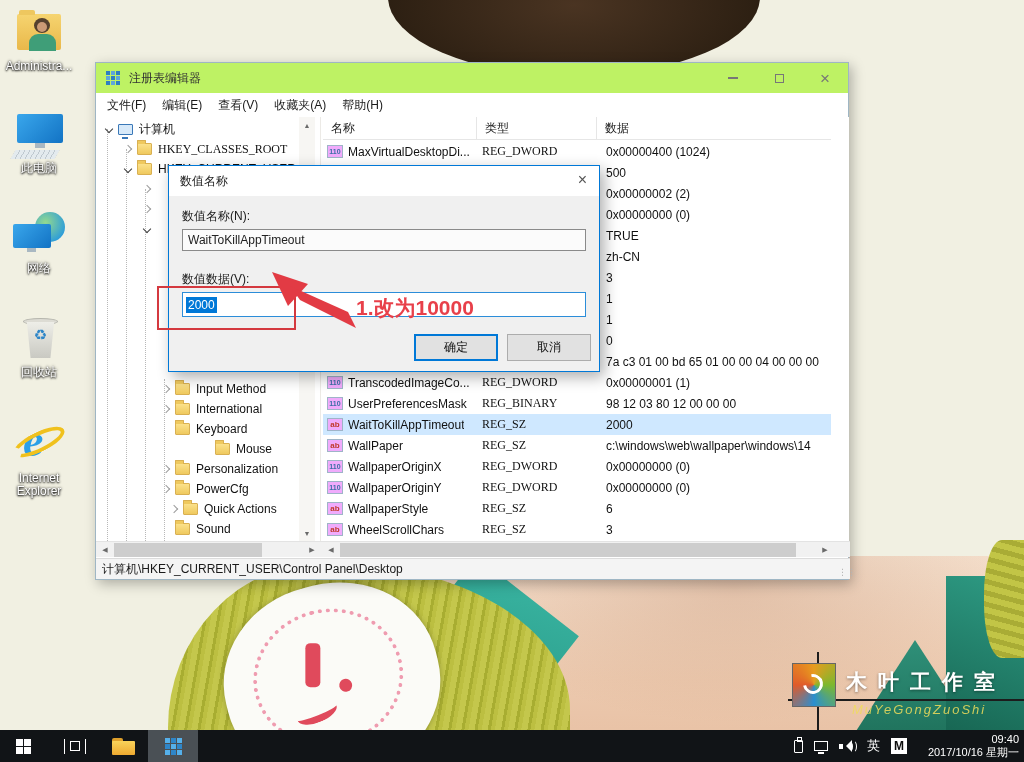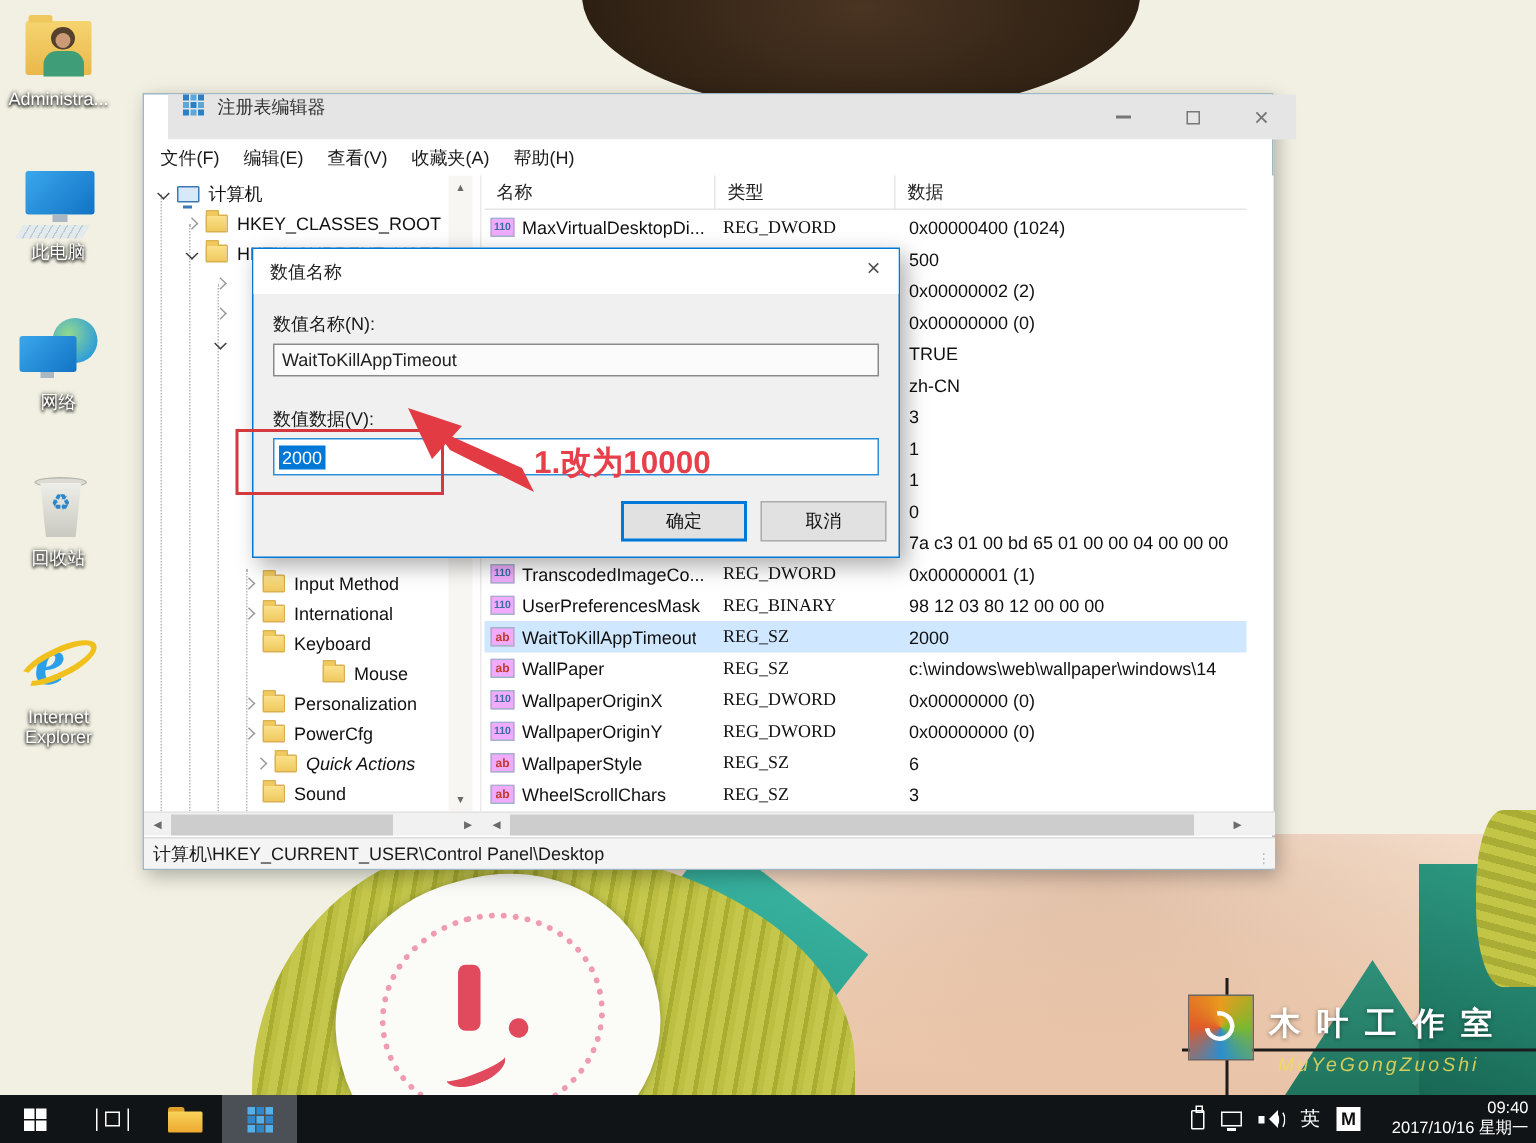--- a/index.html
+++ b/index.html
@@ -79,21 +79,21 @@
   .bin-sym { position:absolute; left:24px; top:12px; width:31px; text-align:center;
           color:#2e86c8; font-size:15px; }
   .ie-e { position:absolute; left:22px; top:-2px; font-family:"Liberation Serif",serif; font-style:italic;
           font-weight:bold; font-size:46px; line-height:50px; color:#2ba0e8; }
   .ie-ring { position:absolute; left:10px; top:14px; width:56px; height:20px; border:4px solid #f0c11d;
           border-left-color:transparent; border-radius:50%; transform:rotate(-26deg); }
 
   
   .regwin { position:absolute; left:95px; top:62px; width:754px; height:518px; background:#fff;
           border:1px solid #9fb6c4; box-shadow:3px 4px 12px rgba(0,0,0,.28); z-index:5; font-size:12px; color:#111; }
-  .rw-titlebar { position:absolute; left:16px; top:0; width:100%; height:30px; background:#e5e5e5; display:flex; align-items:flex-start; }
+  .rw-titlebar { position:absolute; left:0; top:0; width:100%; height:30px; background:#bef264; display:flex; align-items:center; }
   .rw-appicon { width:14px; height:14px; margin:0 9px 0 10px; position:relative; }
   .rw-appicon i { position:absolute; left:0; top:0; width:4px; height:4px; background:#2e7fc2;
           box-shadow:5px 0 #5ea6da,10px 0 #2e7fc2,0 5px #5ea6da,5px 5px #2e7fc2,10px 5px #5ea6da,
                      0 10px #2e7fc2,5px 10px #5ea6da,10px 10px #2e7fc2; }
   .rw-title { font-size:12px; color:#333; }
   .rw-controls { position:absolute; right:0; top:0; height:30px; display:flex; }
   .rw-ctl { width:46px; height:30px; display:flex; align-items:center; justify-content:center; color:#777; }
   .ctl-min i { display:block; width:10px; height:2px; background:#777; }
   .ctl-max i { display:block; width:9px; height:9px; border:1.4px solid #777; }
   .ctl-close { font-size:17px; line-height:17px; }
@@ -306,21 +306,21 @@
       <div class="tree-guide" style="left:10px; top:12px; height:460px;"></div>
       <div class="tree-guide" style="left:29px; top:32px; height:440px;"></div>
       <div class="tree-guide" style="left:48px; top:72px; height:396px;"></div>
       <div class="tree-guide" style="left:67px; top:262px; height:200px;"></div>
       <div class="tree-rows">
           <div class="tree-row" style="padding-left: 7px;">
             <span class="chev chev-down"></span>
             <span class="icon-computer"></span>
             <span class="tree-label">计算机</span>
           </div>
-          <div class="tree-row" style="padding-left: 26px;">
+          <div class="tree-row" style="padding-left: 26px; font-family: Liberation Serif, serif;">
             <span class="chev chev-right"></span>
             <span class="icon-folder"></span>
             <span class="tree-label">HKEY_CLASSES_ROOT</span>
           </div>
           <div class="tree-row" style="padding-left: 26px;">
             <span class="chev chev-down"></span>
             <span class="icon-folder"></span>
             <span class="tree-label">HKEY_CURRENT_USER</span>
           </div>
           <div class="tree-row" style="padding-left: 45px;">
@@ -362,21 +362,21 @@
           <div class="tree-row" style="padding-left: 64px;">
             <span class="chev chev-right"></span>
             <span class="icon-folder"></span>
             <span class="tree-label">Personalization</span>
           </div>
           <div class="tree-row" style="padding-left: 64px;">
             <span class="chev chev-right"></span>
             <span class="icon-folder"></span>
             <span class="tree-label">PowerCfg</span>
           </div>
-          <div class="tree-row" style="padding-left: 72px; font-style: italic;">
+          <div class="tree-row" style="padding-left: 72px;">
             <span class="chev chev-right"></span>
             <span class="icon-folder"></span>
             <span class="tree-label">Quick Actions</span>
           </div>
           <div class="tree-row" style="padding-left: 64px;">
             <span class="chev chev-none"></span>
             <span class="icon-folder"></span>
             <span class="tree-label">Sound</span>
           </div>
         </div>

